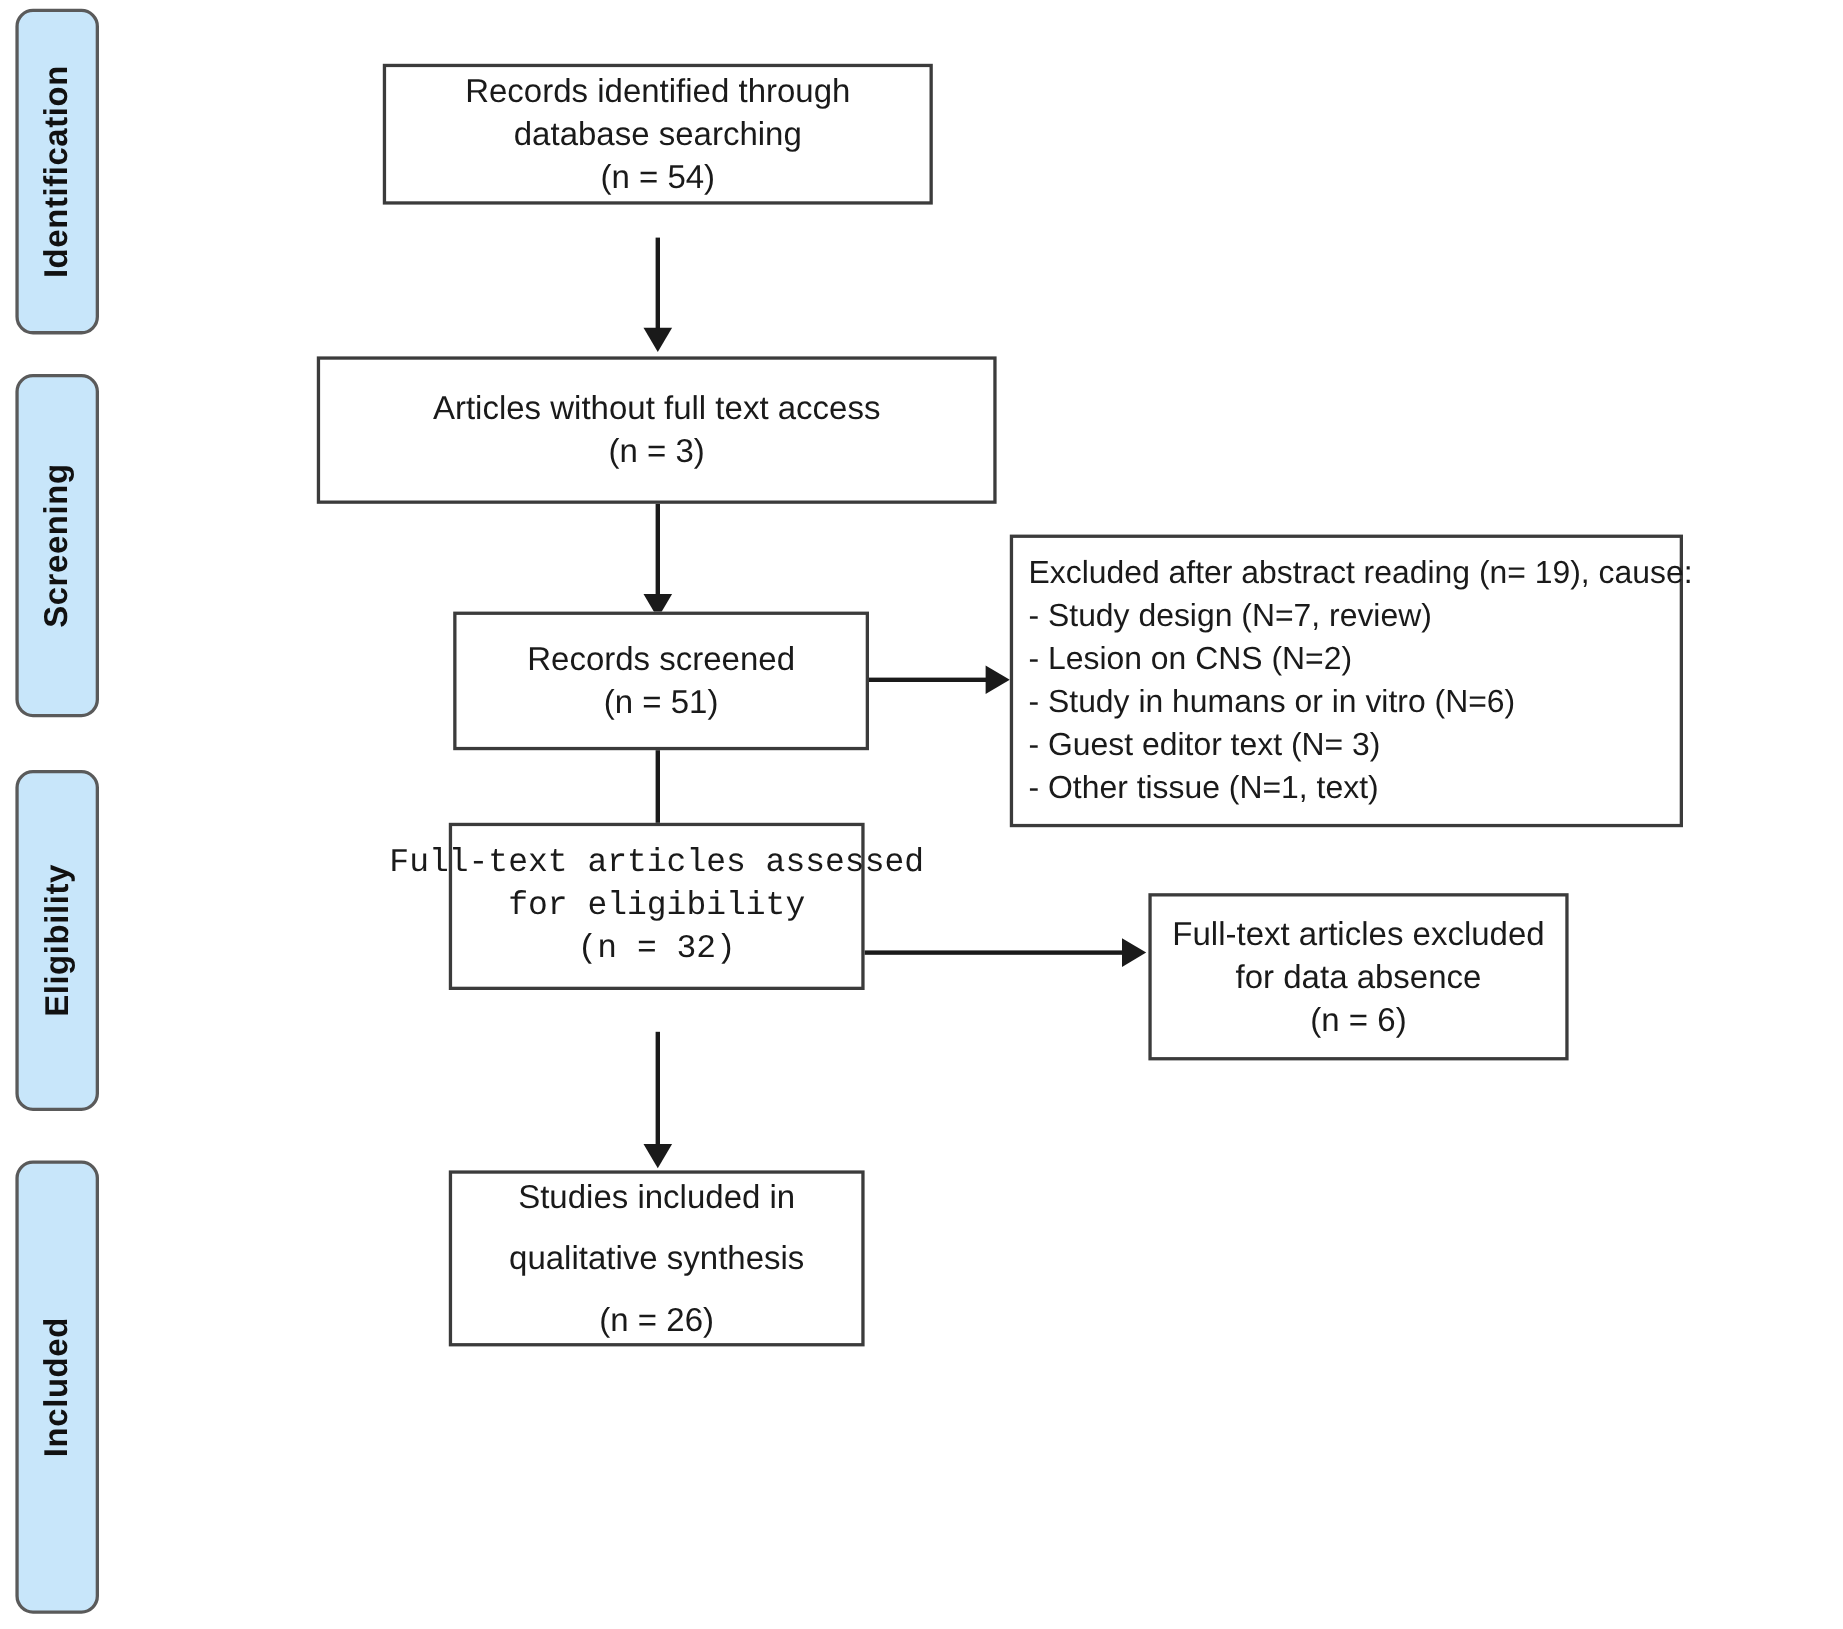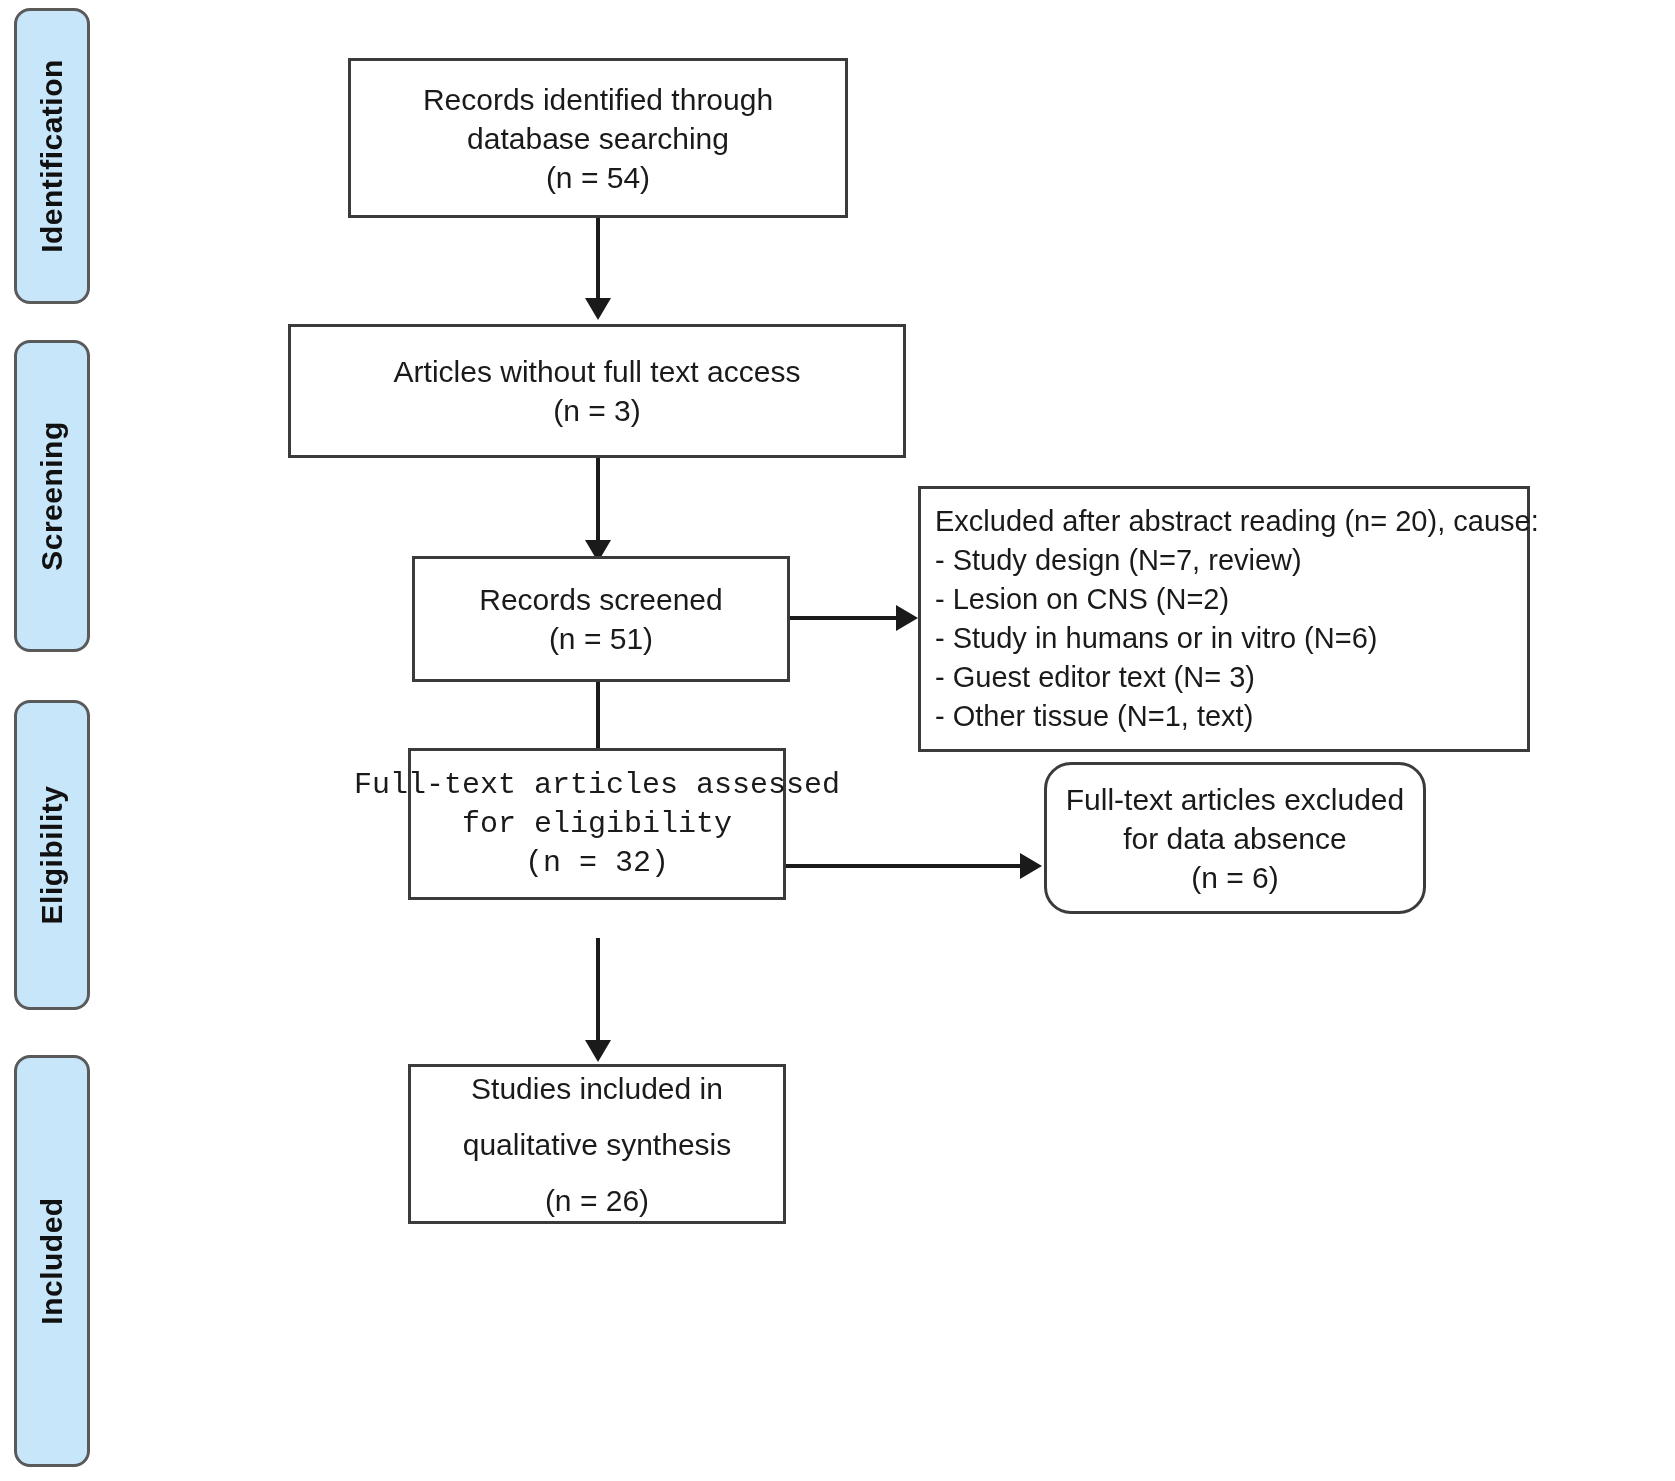--- a/index.html
+++ b/index.html
@@ -141,52 +141,52 @@
 
   <div class="v-line" style="left:596px; top:680px; height:88px;"></div>
   <div class="arrow-down" style="left:585px; top:762px;"></div>
 
   <div class="h-line" style="left:784px; top:864px; width:240px;"></div>
   <div class="arrow-right" style="left:1020px; top:853px;"></div>
 
   <div class="v-line" style="left:596px; top:938px; height:108px;"></div>
   <div class="arrow-down" style="left:585px; top:1040px;"></div>
 
-  <div class="flow-box" style="left:348px; top:58px; width:500px; height:160px;">
+  <div class="flow-box" style="left:348px; top:58px; width:500px; height:128px;">
     <span class="line">Records identified through</span>
     <span class="line">database searching</span>
     <span class="line">(n = 54)</span>
   </div>
 
   <div class="flow-box" style="left:288px; top:324px; width:618px; height:134px;">
     <span class="line">Articles without full text access</span>
     <span class="line">(n = 3)</span>
   </div>
 
   <div class="flow-box" style="left:412px; top:556px; width:378px; height:126px;">
     <span class="line">Records screened</span>
     <span class="line">(n = 51)</span>
   </div>
 
   <div class="list-box" style="left:918px; top:486px; width:612px; height:266px;">
-    <span class="line">Excluded after abstract reading (n= 20), cause:</span>
+    <span class="line">Excluded after abstract reading (n= 19), cause:</span>
     <span class="line">- Study design (N=7, review)</span>
     <span class="line">- Lesion on CNS (N=2)</span>
     <span class="line">- Study in humans or in vitro (N=6)</span>
     <span class="line">- Guest editor text (N= 3)</span>
     <span class="line">- Other tissue (N=1, text)</span>
   </div>
 
   <div class="flow-box" style="left:408px; top:748px; width:378px; height:152px;font-family:Liberation Mono, monospace;">
     <span class="line">Full-text articles assessed</span>
     <span class="line">for eligibility</span>
     <span class="line">(n = 32)</span>
   </div>
 
-  <div class="flow-box" style="left:1044px; top:762px; width:382px; height:152px;border-radius:27px;">
+  <div class="flow-box" style="left:1044px; top:812px; width:382px; height:152px;">
     <span class="line">Full-text articles excluded</span>
     <span class="line">for data absence</span>
     <span class="line">(n = 6)</span>
   </div>
 
   <div class="flow-box" style="left:408px; top:1064px; width:378px; height:160px;gap:17px;">
     <span class="line">Studies included in</span>
     <span class="line">qualitative synthesis</span>
     <span class="line">(n = 26)</span>
   </div>

